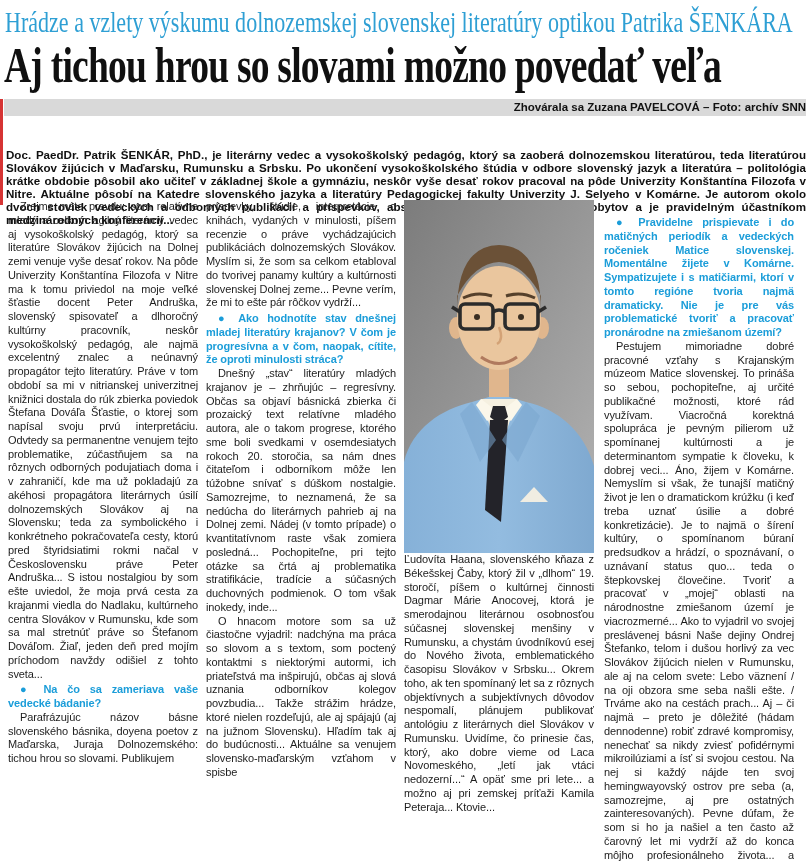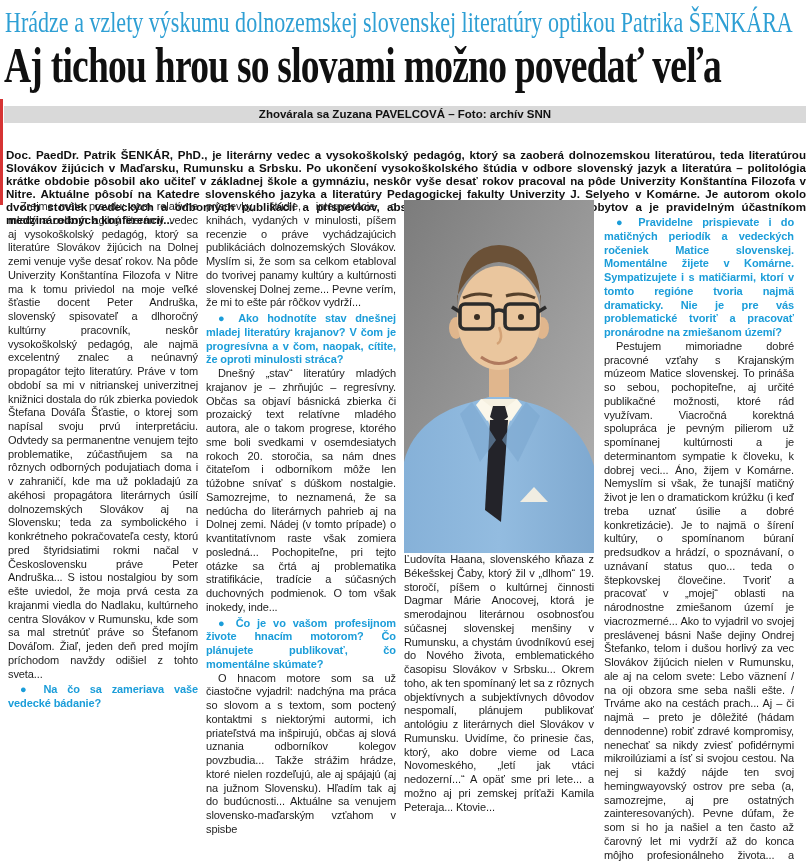--- a/index.html
+++ b/index.html
@@ -14,22 +14,22 @@
     font-size:29px;color:#2e9fd4;
     transform:scaleX(0.76);transform-origin:left top;
   }
   .headline{
     position:absolute;left:4px;top:36px;white-space:nowrap;
     font-family:"Liberation Serif", serif;font-weight:700;
     font-size:50px;color:#101010;letter-spacing:-1px;
     transform:scaleX(0.75);transform-origin:left top;
   }
   .byline-bar{
-    position:absolute;left:4px;top:106px;width:802px;height:17px;
-    background:#d9d9d9;text-align:center;
+    position:absolute;left:4px;top:99px;width:802px;height:17px;
+    background:#d9d9d9;text-align:right;
     font-size:11.5px;font-weight:700;line-height:17px;color:#111;
   }
   .red-bar{
     position:absolute;left:0;top:99px;width:3px;height:106px;background:#d63434;
   }
   .intro{
     position:absolute;left:6px;top:123px;width:800px;
     font-weight:700;font-size:11.6px;line-height:13.1px;text-align:justify;color:#101010;margin-top:25px;
   }
   .col{
@@ -59,27 +59,27 @@
 
 <div class="kicker">Hrádze a vzlety výskumu dolnozemskej slovenskej literatúry optikou Patrika ŠENKÁRA</div>
 <div class="headline">Aj tichou hrou so slovami možno povedať veľa</div>
 <div class="red-bar"></div>
 <div class="byline-bar">Zhovárala sa Zuzana PAVELCOVÁ – Foto: archív SNN</div>
 <div class="intro">Doc. PaedDr. Patrik ŠENKÁR, PhD., je literárny vedec a vysokoškolský pedagóg, ktorý sa zaoberá dolnozemskou literatúrou, teda literatúrou Slovákov žijúcich v Maďarsku, Rumunsku a Srbsku. Po ukončení vysokoškolského štúdia v odbore slovenský jazyk a literatúra – politológia  krátke obdobie pôsobil ako učiteľ v základnej škole a gymnáziu, neskôr vyše desať rokov pracoval na pôde Univerzity Konštantína Filozofa v Nitre. Aktuálne pôsobí na Katedre slovenského jazyka a literatúry Pedagogickej fakulty Univerzity J. Selyeho v Komárne. Je autorom okolo dvoch stoviek vedeckých a odborných publikácií a príspevkov, absolvoval viacero zahraničných pobytov a je pravidelným účastníkom medzinárodných konferencií...</div>
 
 <div class="col" id="col1">
   <p class="a">Zrejme máte pravdu; som relatívne mladý a celkom agilný literárny vedec aj vysokoškolský pedagóg, ktorý sa literatúre Slovákov žijúcich na Dolnej zemi venuje vyše desať rokov. Na pôde Univerzity Konštantína Filozofa v Nitre ma k tomu priviedol na moje veľké šťastie docent Peter Andruška, slovenský spisovateľ a dlhoročný kultúrny pracovník, neskôr vysokoškolský pedagóg, ale najmä excelentný znalec a neúnavný propagátor tejto literatúry. Práve v tom období sa mi v nitrianskej univerzitnej knižnici dostala do rúk zbierka poviedok Štefana Dováľa Šťastie, o ktorej som napísal svoju prvú interpretáciu. Odvtedy sa permanentne venujem tejto problematike, zúčastňujem sa na rôznych odborných podujatiach doma i v zahraničí, kde ma už pokladajú za akéhosi propagátora literárnych úsilí dolnozemských Slovákov aj na Slovensku; teda za symbolického i konkrétneho pokračovateľa cesty, ktorú pred štyridsiatimi rokmi načal v Československu práve Peter Andruška... S istou nostalgiou by som ešte uviedol, že moja prvá cesta za krajanmi viedla do Nadlaku, kultúrneho centra Slovákov v Rumunsku, kde som sa mal stretnúť práve so Štefanom Dováľom. Žiaľ, jeden deň pred mojím príchodom navždy odišiel z tohto sveta...</p>
   <p class="q">● Na čo sa zameriava vaše vedecké bádanie?</p>
+  <p class="a">Parafrázujúc názov básne slovenského básnika, doyena poetov z Maďarska, Juraja Dolnozemského: tichou hrou so slovami. Publikujem</p>
 </div>
 
 <div class="col" id="col2">
   <p class="a cont">príspevky, štúdie, interpretácie o knihách, vydaných v minulosti, píšem recenzie o práve vychádzajúcich publikáciách dolnozemských Slovákov. Myslím si, že som sa celkom etabloval do tvorivej panamy kultúry a kultúrnosti slovenskej Dolnej zeme... Pevne verím, že mi to ešte pár rôčkov vydrží...</p>
   <p class="q">● Ako hodnotíte stav dnešnej mladej literatúry krajanov? V čom je progresívna a v čom, naopak, cítite, že oproti minulosti stráca?</p>
   <p class="a">Dnešný „stav“ literatúry mladých krajanov je – zhrňujúc – regresívny. Občas sa objaví básnická zbierka či prozaický text relatívne mladého autora, ale o takom progrese, ktorého sme boli svedkami v osemdesiatych rokoch 20. storočia, sa nám dnes čitateľom i odborníkom môže len túžobne snívať s dúškom nostalgie. Samozrejme, to neznamená, že sa nedúcha do literárnych pahrieb aj na Dolnej zemi. Nádej (v tomto prípade) o kvantitatívnom raste však zomiera posledná... Pochopiteľne, pri tejto otázke sa črtá aj problematika stratifikácie, tradície a súčasných duchovných podmienok. O tom však inokedy, inde...</p>
-  <p class="q">● Čo je vo vašom profesijnom živote hnacím motorom? Čo plánujete publikovať, čo momentálne skúmate?</p>
   <p class="a">O hnacom motore som sa už čiastočne vyjadril: nadchýna ma práca so slovom a s textom, som poctený kontaktmi s niektorými autormi, ich priateľstvá ma inšpirujú, občas aj slová uznania odborníkov kolegov povzbudia... Takže strážim hrádze, ktoré nielen rozdeľujú, ale aj spájajú (aj na južnom Slovensku). Hľadím tak aj do budúcnosti... Aktuálne sa venujem slovensko-maďarským vzťahom v spisbe</p>
 </div>
 
 <div class="col" id="col3">
   <svg class="photo-frame" viewBox="0 0 190 353" aria-hidden="true">
     <defs>
       <linearGradient id="bgGrad" x1="0" y1="0" x2="1" y2="1">
         <stop offset="0" stop-color="#7c7c7c"></stop>
         <stop offset="0.55" stop-color="#9a9a9a"></stop>
         <stop offset="1" stop-color="#b3b3b3"></stop>

